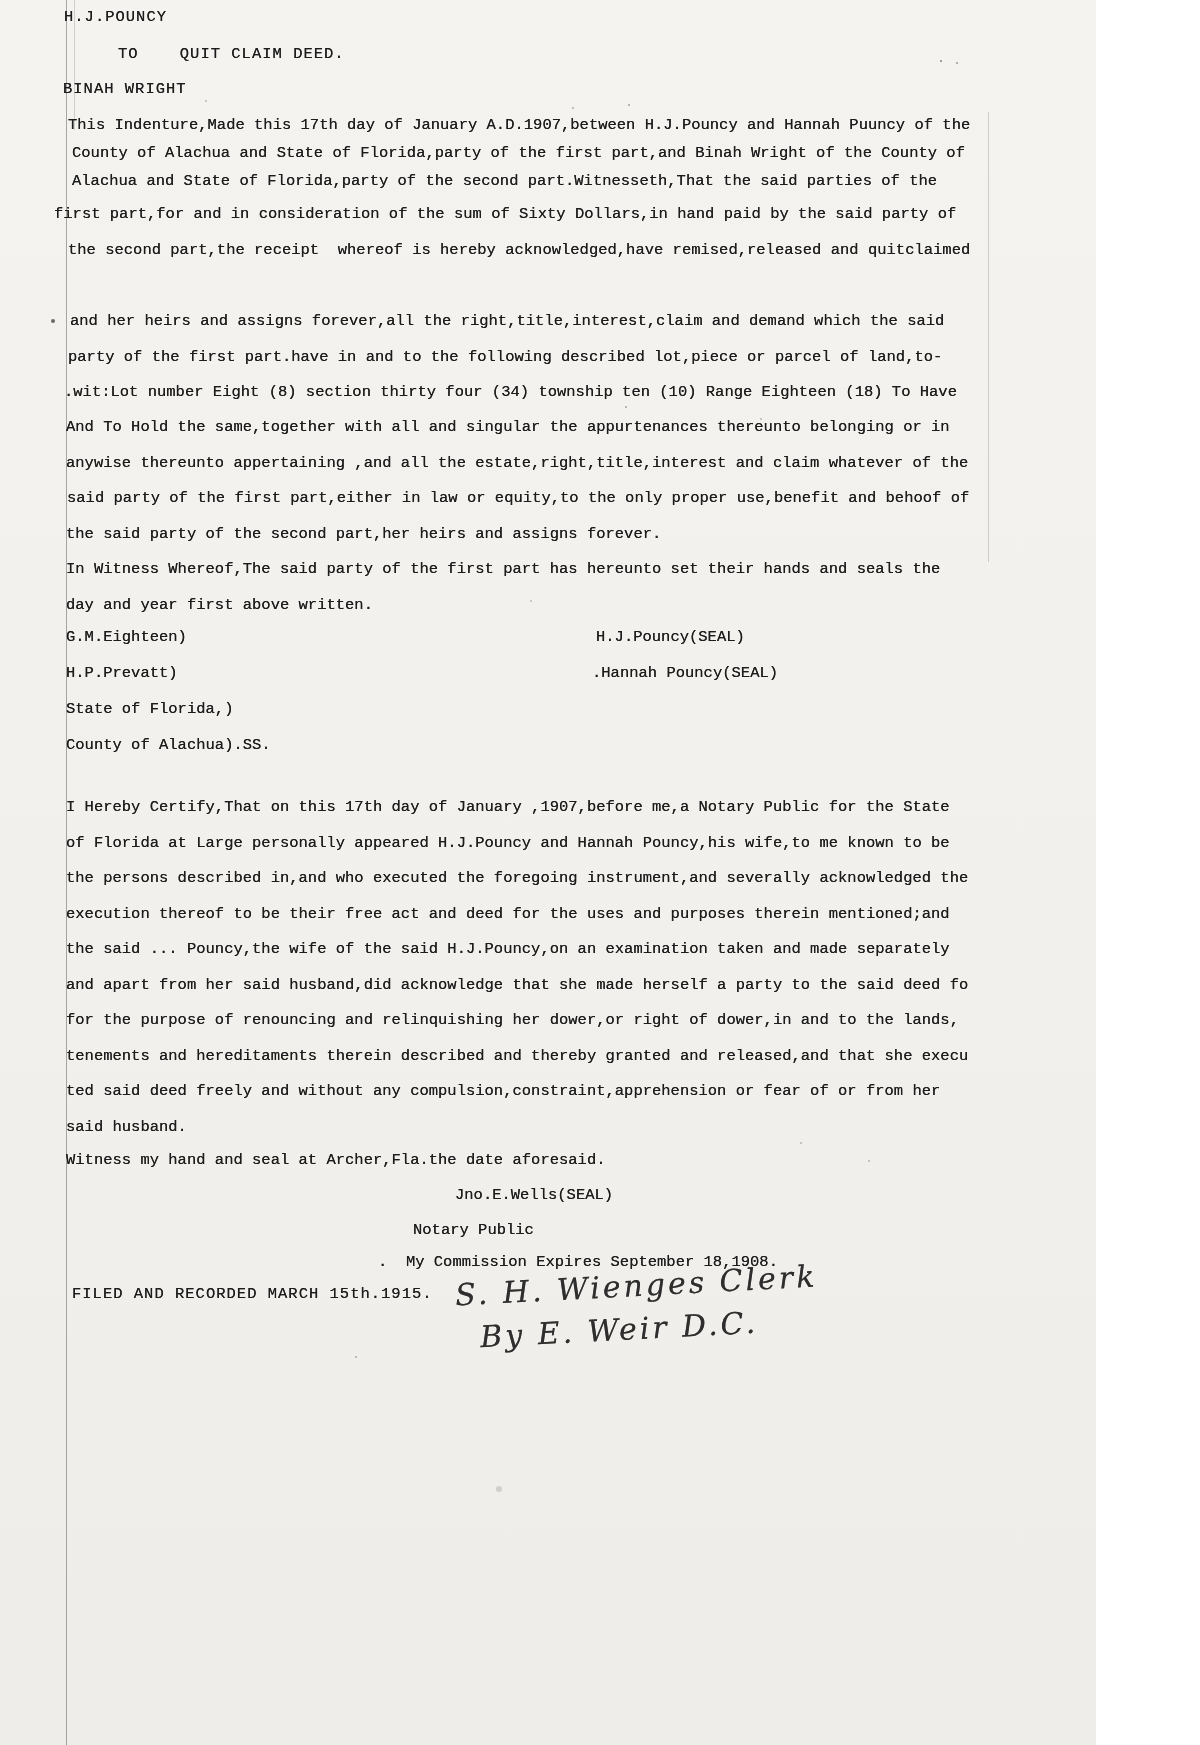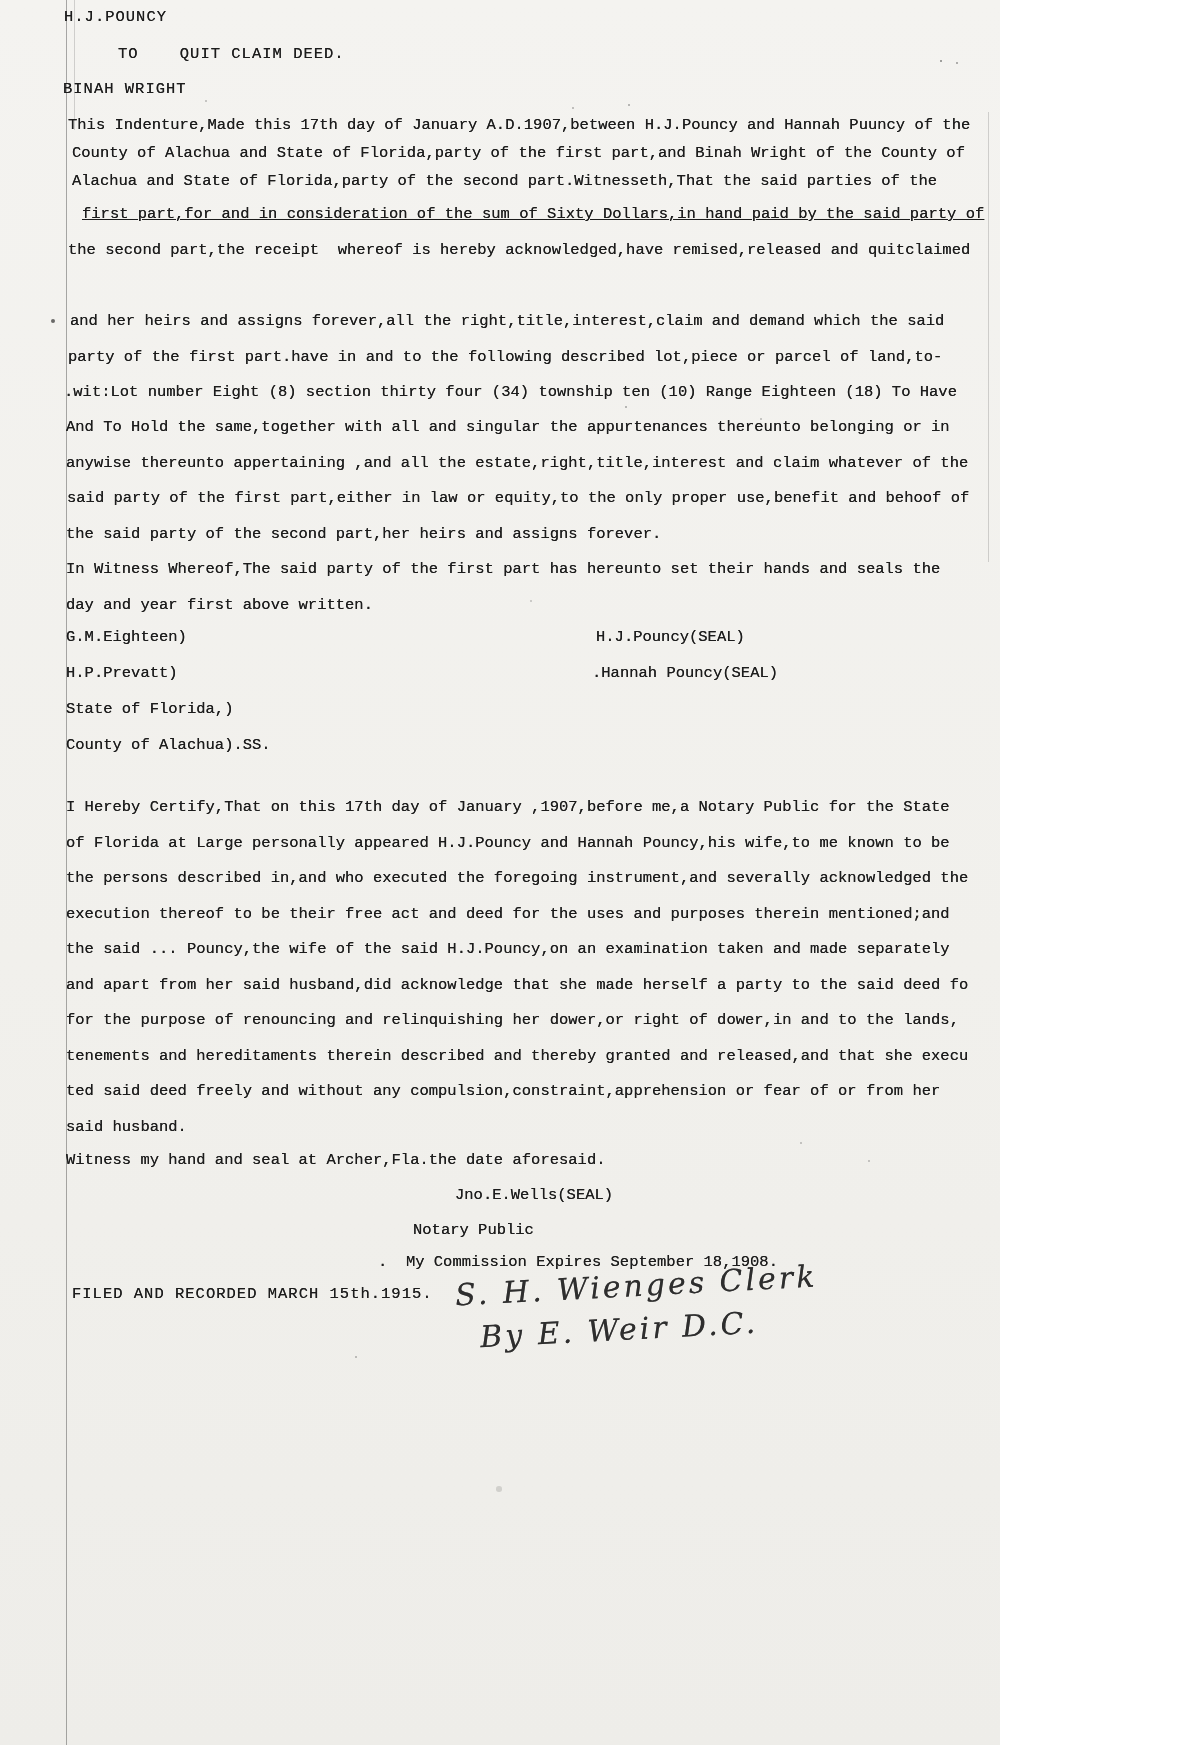--- a/index.html
+++ b/index.html
@@ -1,18 +1,18 @@
 <!DOCTYPE html>
 <html><head>
 <meta charset="utf-8">
 <style>
   html,body { margin:0; padding:0; }
   .page {
     position: relative;
-    width: 1000px;
+    width: 1096px;
     height: 1745px;
     background: linear-gradient(180deg, #f4f3f0 0%, #f1f0ec 55%, #eeede9 100%);
     font-family: "Liberation Mono", "DejaVu Sans Mono", monospace;
     color: #1c1c1c;
     overflow: hidden;
   }
   .tl {
     position: absolute;
     white-space: pre;
     font-size: 15.5px;
@@ -73,21 +73,21 @@
   <div class="vline faint" style="left:1097px; top:950px; height:300px;"></div>
   <div class="speck"></div>
 
   <div class="tl caps" style="top:10px; left:64px;">H.J.POUNCY</div>
   <div class="tl caps" style="top:47px; left:118px;">TO    QUIT CLAIM DEED.</div>
   <div class="tl caps" style="top:82px; left:63px;">BINAH WRIGHT</div>
 
   <div class="tl" style="top:118px; left:68px;">This Indenture,Made this 17th day of January A.D.1907,between H.J.Pouncy and Hannah Puuncy of the</div>
   <div class="tl" style="top:174px; left:72px;">Alachua and State of Florida,party of the second part.Witnesseth,That the said parties of the</div>
   <div class="tl" style="top:146px; left:72px;">County of Alachua and State of Florida,party of the first part,and Binah Wright of the County of</div>
-  <div class="tl" style="top:207px; left:82px;text-decoration:underline;">first part,for and in consideration of the sum of Sixty Dollars,in hand paid by the said party of</div>
+  <div class="tl" style="top:207px; left:54px;">first part,for and in consideration of the sum of Sixty Dollars,in hand paid by the said party of</div>
   <div class="tl" style="top:243px; left:68px;">the second part,the receipt  whereof is hereby acknowledged,have remised,released and quitclaimed</div>
   <div class="tl" style="top:314px; left:70px;">and her heirs and assigns forever,all the right,title,interest,claim and demand which the said</div>
   <div class="tl" style="top:350px; left:68px;">party of the first part.have in and to the following described lot,piece or parcel of land,to-</div>
   <div class="tl" style="top:385px; left:64px;">.wit:Lot number Eight (8) section thirty four (34) township ten (10) Range Eighteen (18) To Have</div>
   <div class="tl" style="top:420px; left:66px;">And To Hold the same,together with all and singular the appurtenances thereunto belonging or in</div>
   <div class="tl" style="top:456px; left:66px;">anywise thereunto appertaining ,and all the estate,right,title,interest and claim whatever of the</div>
   <div class="tl" style="top:491px; left:67px;">said party of the first part,either in law or equity,to the only proper use,benefit and behoof of</div>
   <div class="tl" style="top:527px; left:66px;">the said party of the second part,her heirs and assigns forever.</div>
   <div class="tl" style="top:562px; left:66px;">In Witness Whereof,The said party of the first part has hereunto set their hands and seals the</div>
   <div class="tl" style="top:598px; left:66px;">day and year first above written.</div>

